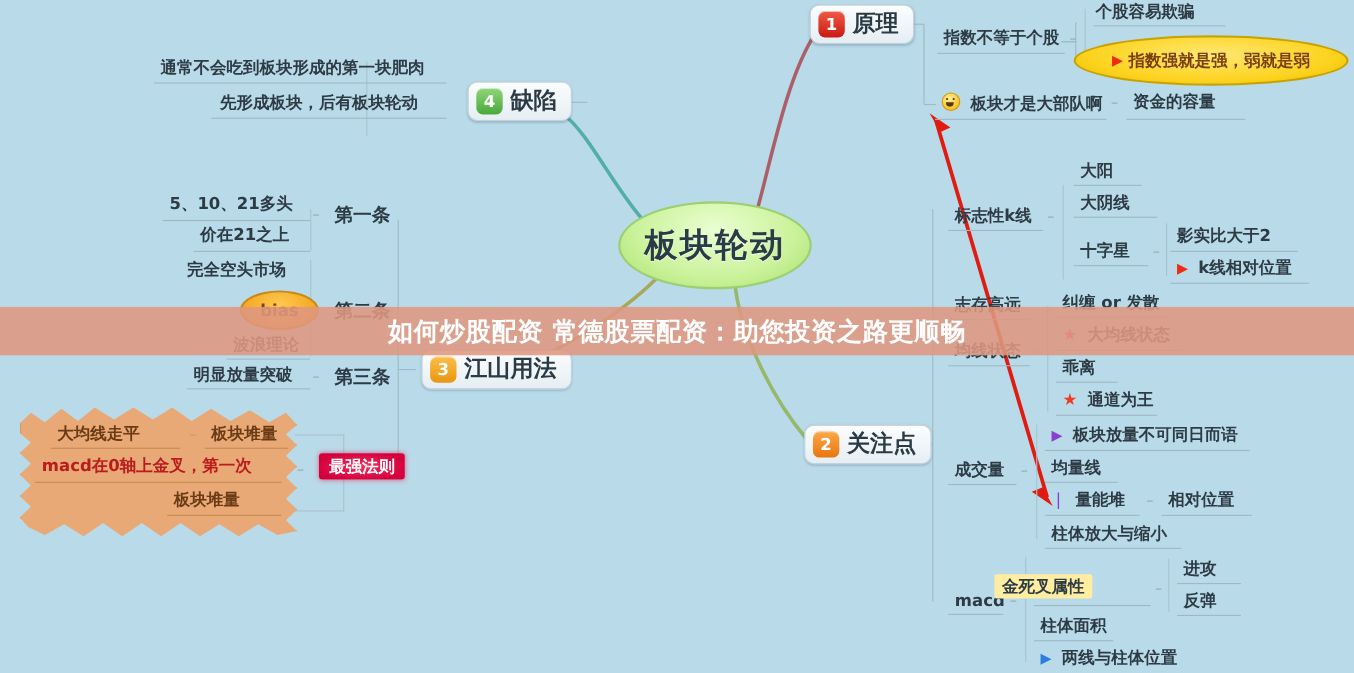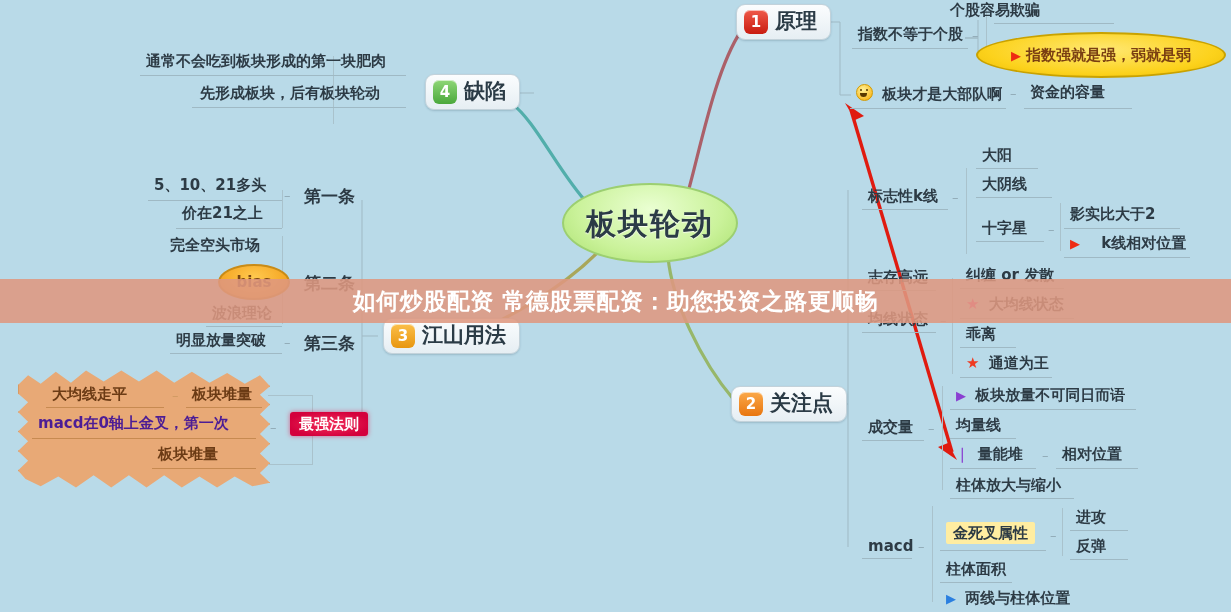--- a/index.html
+++ b/index.html
@@ -272,42 +272,42 @@
 
   <div class="node txt" style="left:172px; top:331px;">明显放量突破</div>
   <div class="ul" style="left:170px; top:353px; width:112px;"></div>
 
   <div class="cloud" style="left:18px; top:368px; width:250px; height:120px;"></div>
   <div class="node txt" style="left:48px; top:385px; color:#6b3b15;">大均线走平</div>
   <div class="ul" style="left:46px; top:407px; width:118px; border-color:#c78a51;"></div>
   <div class="dash" style="left:172px; top:388px; color:#cf9a62;">–</div>
   <div class="node txt" style="left:188px; top:385px; color:#6b3b15;">板块堆量</div>
   <div class="ul" style="left:186px; top:407px; width:76px; border-color:#c78a51;"></div>
-  <div class="node txt" style="left:34px; top:414px; color:#4c1d95;text-align:right;">macd在0轴上金叉，第一次</div>
+  <div class="node txt" style="left:34px; top:414px; color:#b91c1c;text-align:right;">macd在0轴上金叉，第一次</div>
   <div class="ul" style="left:32px; top:438px; width:224px; border-color:#c78a51;"></div>
   <div class="node txt" style="left:154px; top:445px; color:#6b3b15;">板块堆量</div>
   <div class="ul" style="left:152px; top:468px; width:104px; border-color:#c78a51;"></div>
 
   <div class="boxline" style="left:268px; top:395px; width:44px; height:68px; border-right:1px solid #a9c2cc; border-top:1px solid #a9c2cc; border-bottom:1px solid #a9c2cc;"></div>
   <div class="dash" style="left:270px; top:420px;">–</div>
   <div class="node txt" style="left:286px; top:415px;">
     <span class="hl-red">最强法则</span>
   </div>
 
   <div class="node branchbox" style="left:736px; top:4px;">
     <span class="badge badge-red">1</span>
     <span>原理</span>
   </div>
 
   <div class="node txt" style="left:854px; top:25px;">指数不等于个股</div>
   <div class="ul" style="left:852px; top:48px; width:116px;"></div>
   <div class="dash" style="left:972px; top:28px;">–</div>
   <div class="boxline" style="left:986px; top:8px; width:20px; height:54px; border-left:1px solid #a9c2cc; border-right:none; border-top:none; border-bottom:none;"></div>
 
-  <div class="node txt" style="left:946px; top:1px;">个股容易欺骗</div>
+  <div class="node txt" style="left:992px; top:1px;">个股容易欺骗</div>
   <div class="ul" style="left:994px; top:23px; width:120px;"></div>
 
   <div class="node ellipse ell-yellow" style="left:976px; top:32px; width:246px; height:42px; font-size:15px; font-weight:bold; gap:5px;">
     <span class="ico tri-red">▶</span>
     <span>指数强就是强，弱就是弱</span>
   </div>
 
   <div class="node txt" style="left:852px; top:83px;">
     <span class="smiley"></span>
     <span style="margin-left:4px;">板块才是大部队啊</span>
@@ -333,21 +333,21 @@
   <div class="ul" style="left:976px; top:197px; width:76px;"></div>
   <div class="node txt" style="left:978px; top:219px;">十字星</div>
   <div class="ul" style="left:976px; top:241px; width:68px;"></div>
   <div class="dash" style="left:1048px; top:222px;">–</div>
   <div class="boxline" style="left:1060px; top:203px; width:16px; height:48px; border-left:1px solid #a9c2cc; border-right:none; border-top:none; border-bottom:none;"></div>
 
   <div class="node txt" style="left:1066px; top:205px;">影实比大于2</div>
   <div class="ul" style="left:1064px; top:228px; width:116px;"></div>
   <div class="node txt" style="left:1066px; top:234px;">
     <span class="ico tri-red">▶</span>
-    <span style="margin-left:16px;">k线相对位置</span>
+    <span style="margin-left:4px;">k线相对位置</span>
   </div>
   <div class="ul" style="left:1064px; top:257px; width:126px;"></div>
 
   <div class="node txt" style="left:864px; top:268px;">志存高远</div>
   <div class="ul" style="left:862px; top:290px; width:74px;"></div>
   <div class="node txt" style="left:864px; top:310px;">均线状态</div>
   <div class="ul" style="left:862px; top:332px; width:74px;"></div>
   <div class="dash" style="left:940px; top:313px;">–</div>
   <div class="boxline" style="left:952px; top:278px; width:18px; height:96px; border-left:1px solid #a9c2cc; border-right:none; border-top:none; border-bottom:none;"></div>
 
@@ -387,21 +387,21 @@
   <div class="node txt" style="left:1058px; top:445px;">相对位置</div>
   <div class="ul" style="left:1056px; top:468px; width:82px;"></div>
   <div class="node txt" style="left:952px; top:476px;">柱体放大与缩小</div>
   <div class="ul" style="left:950px; top:498px; width:124px;"></div>
 
   <div class="node txt" style="left:864px; top:537px;">macd</div>
   <div class="ul" style="left:862px; top:558px; width:50px;"></div>
   <div class="dash" style="left:918px; top:539px;">–</div>
   <div class="boxline" style="left:932px; top:506px; width:16px; height:96px; border-left:1px solid #a9c2cc; border-right:none; border-top:none; border-bottom:none;"></div>
 
-  <div class="node txt" style="left:942px; top:524px;text-align:center;">
+  <div class="node txt" style="left:900px; top:524px;text-align:center;">
     <span class="hl-yellow">金死叉属性</span>
   </div>
   <div class="ul" style="left:940px; top:550px; width:106px;"></div>
   <div class="dash" style="left:1050px; top:528px;">–</div>
   <div class="boxline" style="left:1062px; top:508px; width:14px; height:48px; border-left:1px solid #a9c2cc; border-right:none; border-top:none; border-bottom:none;"></div>
   <div class="node txt" style="left:1072px; top:508px;">进攻</div>
   <div class="ul" style="left:1070px; top:530px; width:58px;"></div>
   <div class="node txt" style="left:1072px; top:537px;">反弹</div>
   <div class="ul" style="left:1070px; top:559px; width:58px;"></div>
 

